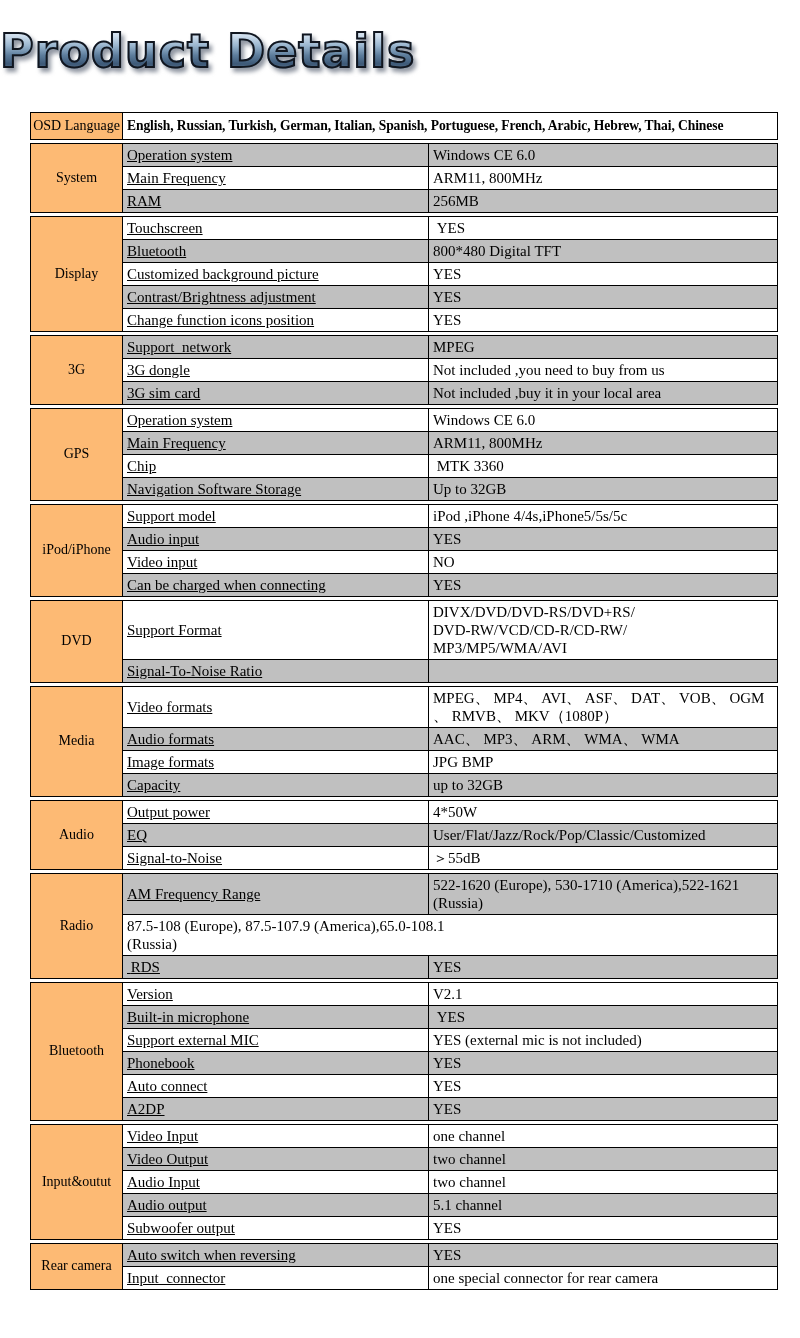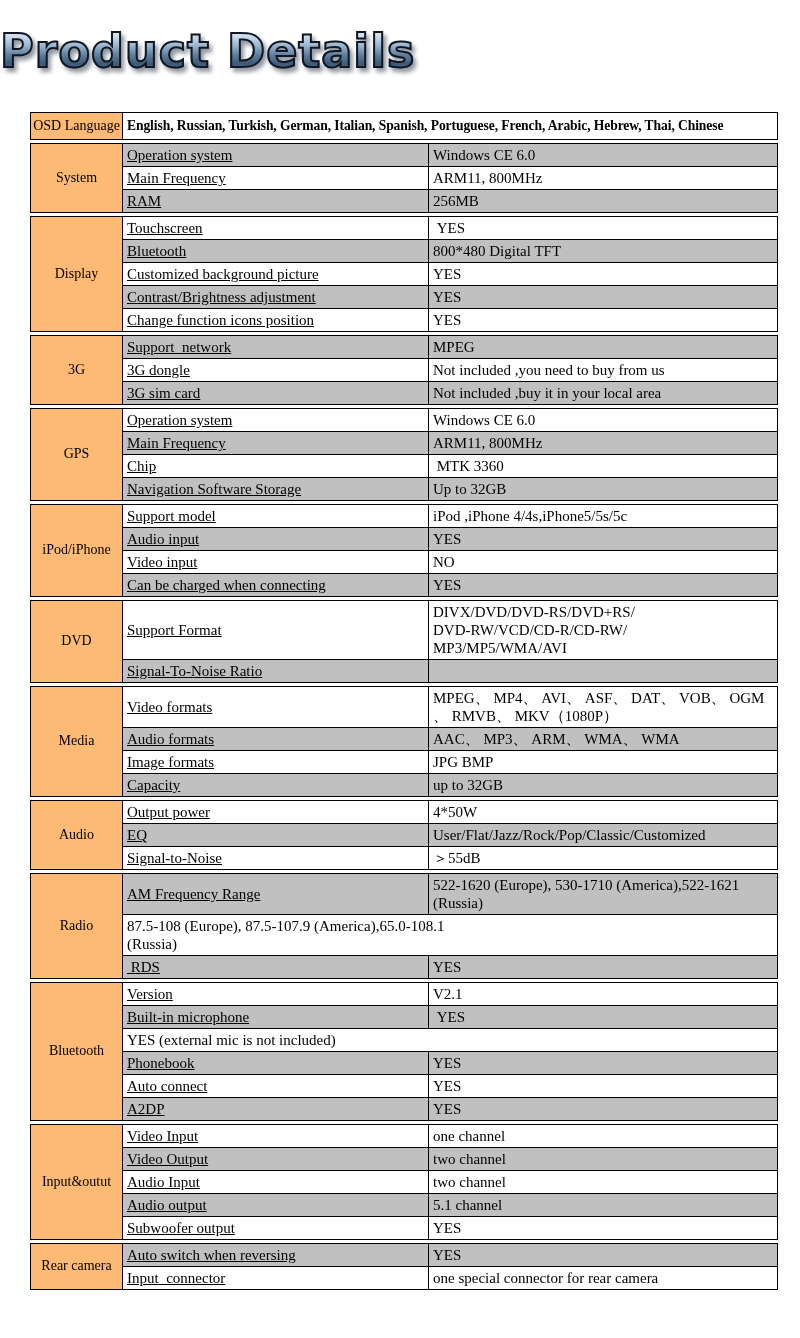--- a/index.html
+++ b/index.html
@@ -279,20 +279,21 @@
         <div class="rows">
           <div class="row">
             <div class="label">Version</div>
             <div class="value">V2.1</div>
           </div>
           <div class="row shaded">
             <div class="label">Built-in microphone</div>
             <div class="value"> YES</div>
           </div>
           <div class="row">
+            <div class="label">Support external MIC</div>
             <div class="value">YES (external mic is not included)</div>
           </div>
           <div class="row shaded">
             <div class="label">Phonebook</div>
             <div class="value">YES</div>
           </div>
           <div class="row">
             <div class="label">Auto connect</div>
             <div class="value">YES</div>
           </div>

